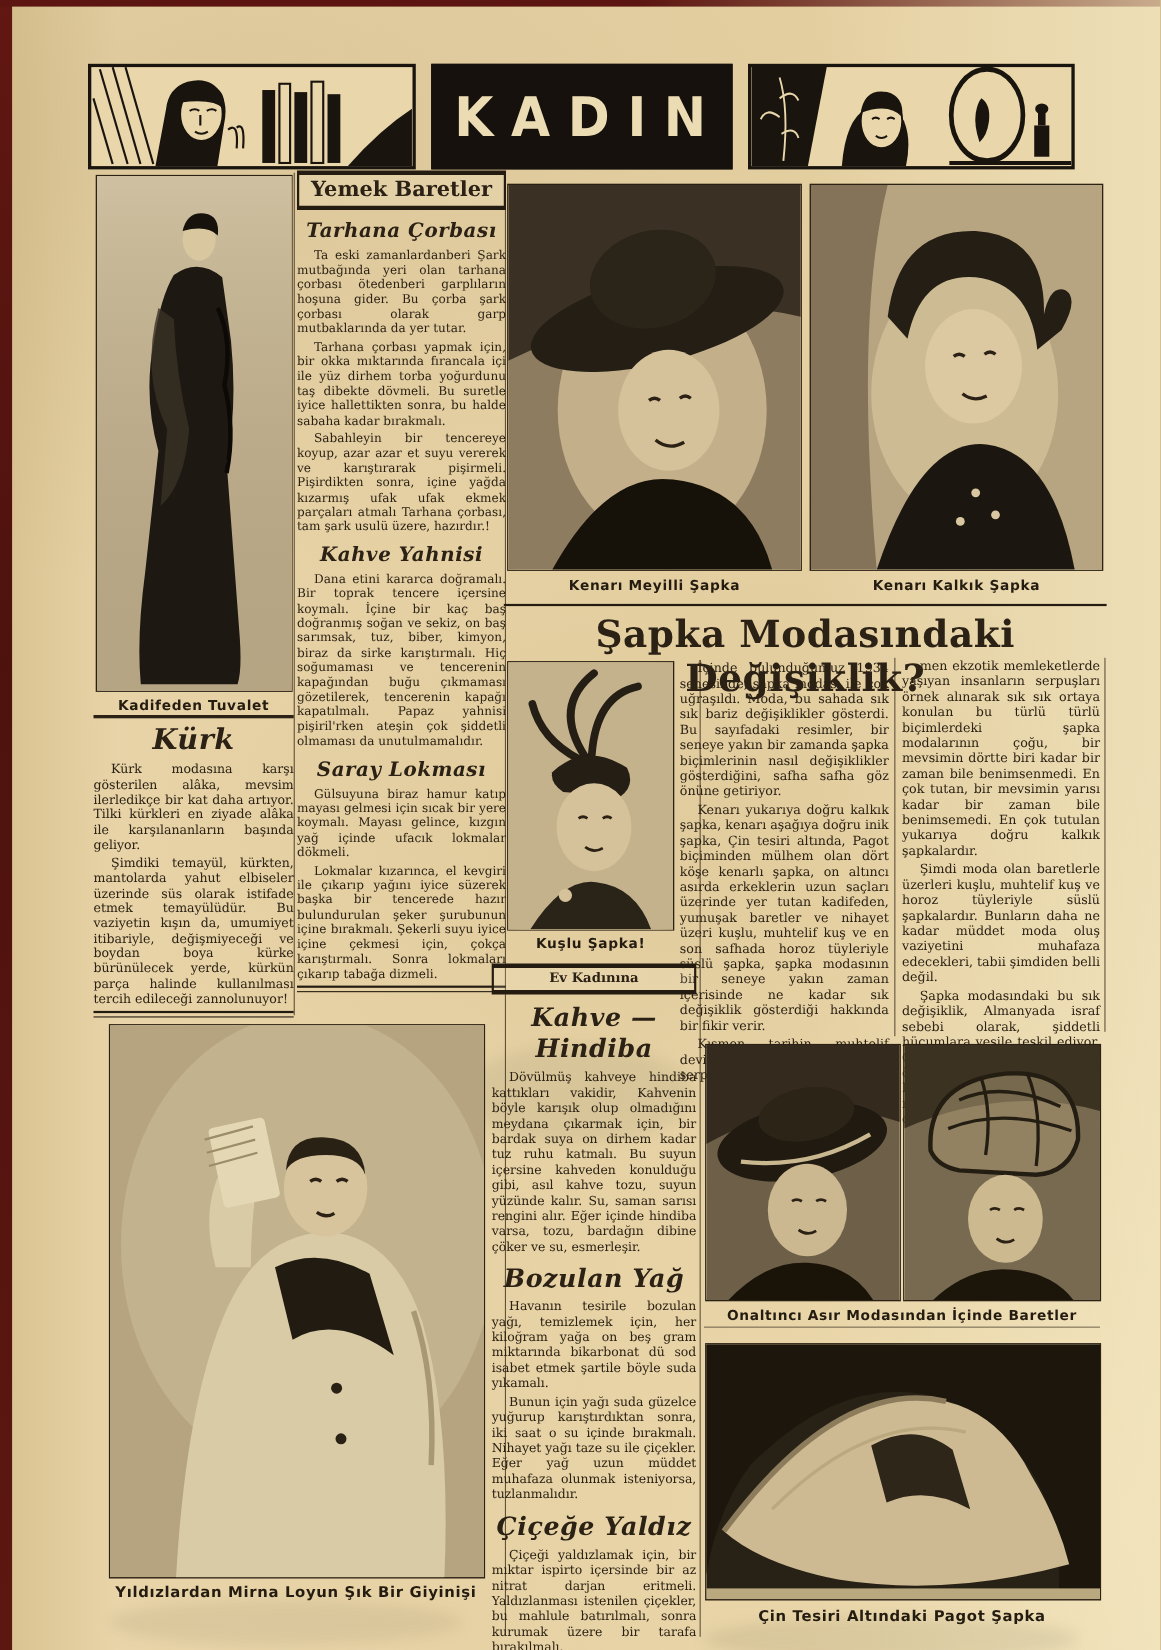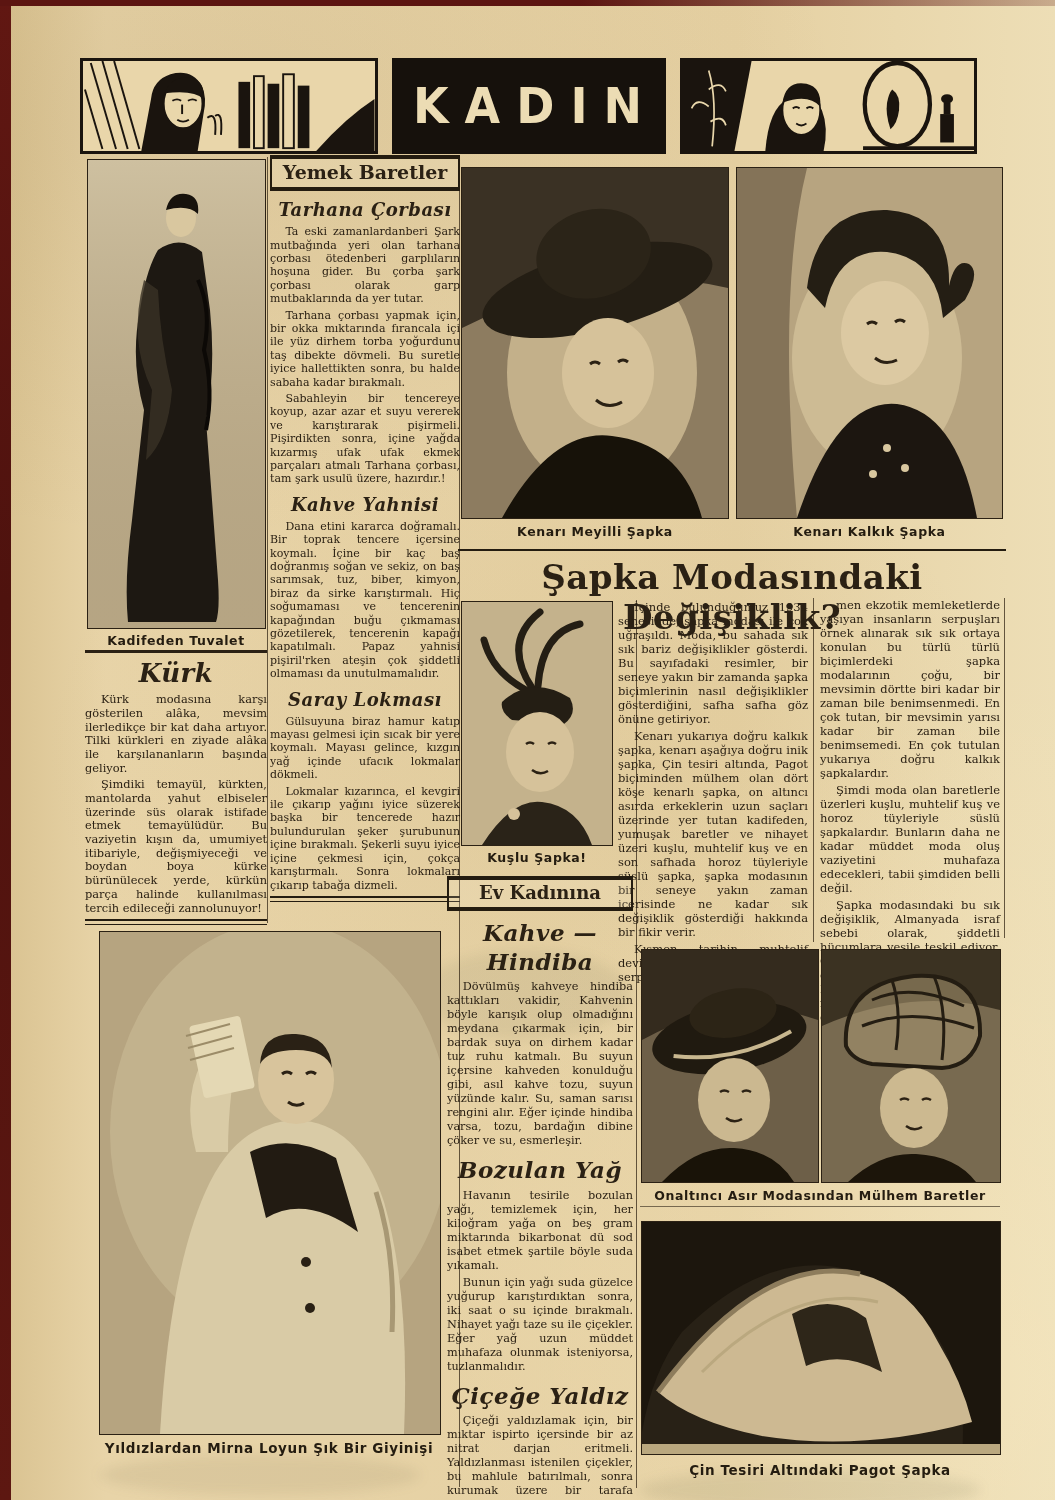--- a/index.html
+++ b/index.html
@@ -236,21 +236,21 @@
       <p>Kenarı yukarıya doğru kalkık şapka, kenarı aşağıya doğru inik şapka, Çin tesiri altında, Pagot biçiminden mülhem olan dört köşe kenarlı şapka, on altıncı asırda erkeklerin uzun saçları üzerinde yer tutan kadifeden, yumuşak baretler ve nihayet üzeri kuşlu, muhtelif kuş ve en son safhada horoz tüyleriyle süslü şapka, şapka modasının bir seneye yakın zaman içerisinde ne kadar sık değişiklik gösterdiği hakkında bir fikir verir.</p>
       <p>Kısmen tarihin muhtelif devirlerinde başlarda yer tutan serpuşlar, kıs-</p>
     </div>
   <div class="col sapkacol" style="left:820px;top:598px;width:180px;">
       <p>men ekzotik memleketlerde yaşıyan insanların serpuşları örnek alınarak sık sık ortaya konulan bu türlü türlü biçimlerdeki şapka modalarının çoğu, bir mevsimin dörtte biri kadar bir zaman bile benimsenmedi. En çok tutan, bir mevsimin yarısı kadar bir zaman bile benimsemedi. En çok tutulan yukarıya doğru kalkık şapkalardır.</p>
       <p>Şimdi moda olan baretlerle üzerleri kuşlu, muhtelif kuş ve horoz tüyleriyle süslü şapkalardır. Bunların daha ne kadar müddet moda oluş vaziyetini muhafaza edecekleri, tabii şimdiden belli değil.</p>
       <p>Şapka modasındaki bu sık değişiklik, Almanyada israf sebebi olarak, şiddetli hücumlara vesile teşkil ediyor. Orada tek şapka, yani hep bir örnek şapka cereyanı var. Fakat, bu cereyan, orada da modanın değişiklik cereyanının önüne geçemiyor!</p>
     </div>
 
   <div class="col evcol">
-    <div class="boxtitle" style="font-size:18px;">Ev Kadınına</div>
+    <div class="boxtitle" style="font-size:12px;">Ev Kadınına</div>
     <div class="atitle">Kahve — Hindiba</div>
     <div>
         <p>Dövülmüş kahveye hindiba kattıkları vakidir, Kahvenin böyle karışık olup olmadığını meydana çıkarmak için, bir bardak suya on dirhem kadar tuz ruhu katmalı. Bu suyun içersine kahveden konulduğu gibi, asıl kahve tozu, suyun yüzünde kalır. Su, saman sarısı rengini alır. Eğer içinde hindiba varsa, tozu, bardağın dibine çöker ve su, esmerleşir.</p>
       </div>
     <div class="atitle">Bozulan Yağ</div>
     <div>
         <p>Havanın tesirile bozulan yağı, temizlemek için, her kiloğram yağa on beş gram miktarında bikarbonat dü sod isabet etmek şartile böyle suda yıkamalı.</p>
         <p>Bunun için yağı suda güzelce yuğurup karıştırdıktan sonra, iki saat o su içinde bırakmalı. Nihayet yağı taze su ile çiçekler. Eğer yağ uzun müddet muhafaza olunmak isteniyorsa, tuzlanmalıdır.</p>
       </div>
     <div class="atitle">Çiçeğe Yaldız</div>
@@ -318,21 +318,21 @@
         </g>
       <ellipse cx="92" cy="158" rx="34" ry="40" fill="#ccb990"></ellipse>
       <g stroke="#2b2114" stroke-width="2.5" fill="none">
           <path d="M78 150 q4 -3 9 0"></path>
           <path d="M100 150 q4 -3 9 0"></path>
           <path d="M84 176 q8 6 16 1"></path>
         </g>
       <path d="M26 232 Q58 202 94 204 Q134 206 154 232 Z" fill="#1c150a"></path>
     </svg>
   </div>
-  <div class="caption" style="left:640px;top:1188px;width:360px;">Onaltıncı  Asır  Modasından  Mülhem  Baretler</div>
+  <div class="caption" style="left:640px;top:1188px;width:360px;">Onaltıncı  Asır  Modasından  İçinde  Baretler</div>
   <div class="hrule" style="left:640px;top:1206px;width:360px;height:1px;opacity:.6;"></div>
 
   <div class="photo" style="left:642px;top:1222px;width:358px;height:232px;">
     <svg viewBox="0 0 358 232" preserveAspectRatio="none">
       <rect width="358" height="232" fill="#282116"></rect>
       <path d="M0 0 H358 V232 H320 Q330 120 240 60 Q140 10 40 110 Q10 150 0 210 Z" fill="#1c160d"></path>
       <path d="M16 170 Q120 30 218 52 Q268 64 296 120 Q320 160 330 200 Q220 230 120 214 Q50 200 16 170 Z" fill="#cdb992"></path>
       <path d="M150 92 Q190 70 224 96 L240 150 Q200 128 164 144 Z" fill="#2e2619"></path>
       <path d="M16 170 Q120 30 218 52" stroke="#8d7c5c" stroke-width="5" fill="none"></path>
       <path d="M60 150 Q150 60 236 80" stroke="#baa87f" stroke-width="3" fill="none"></path>

